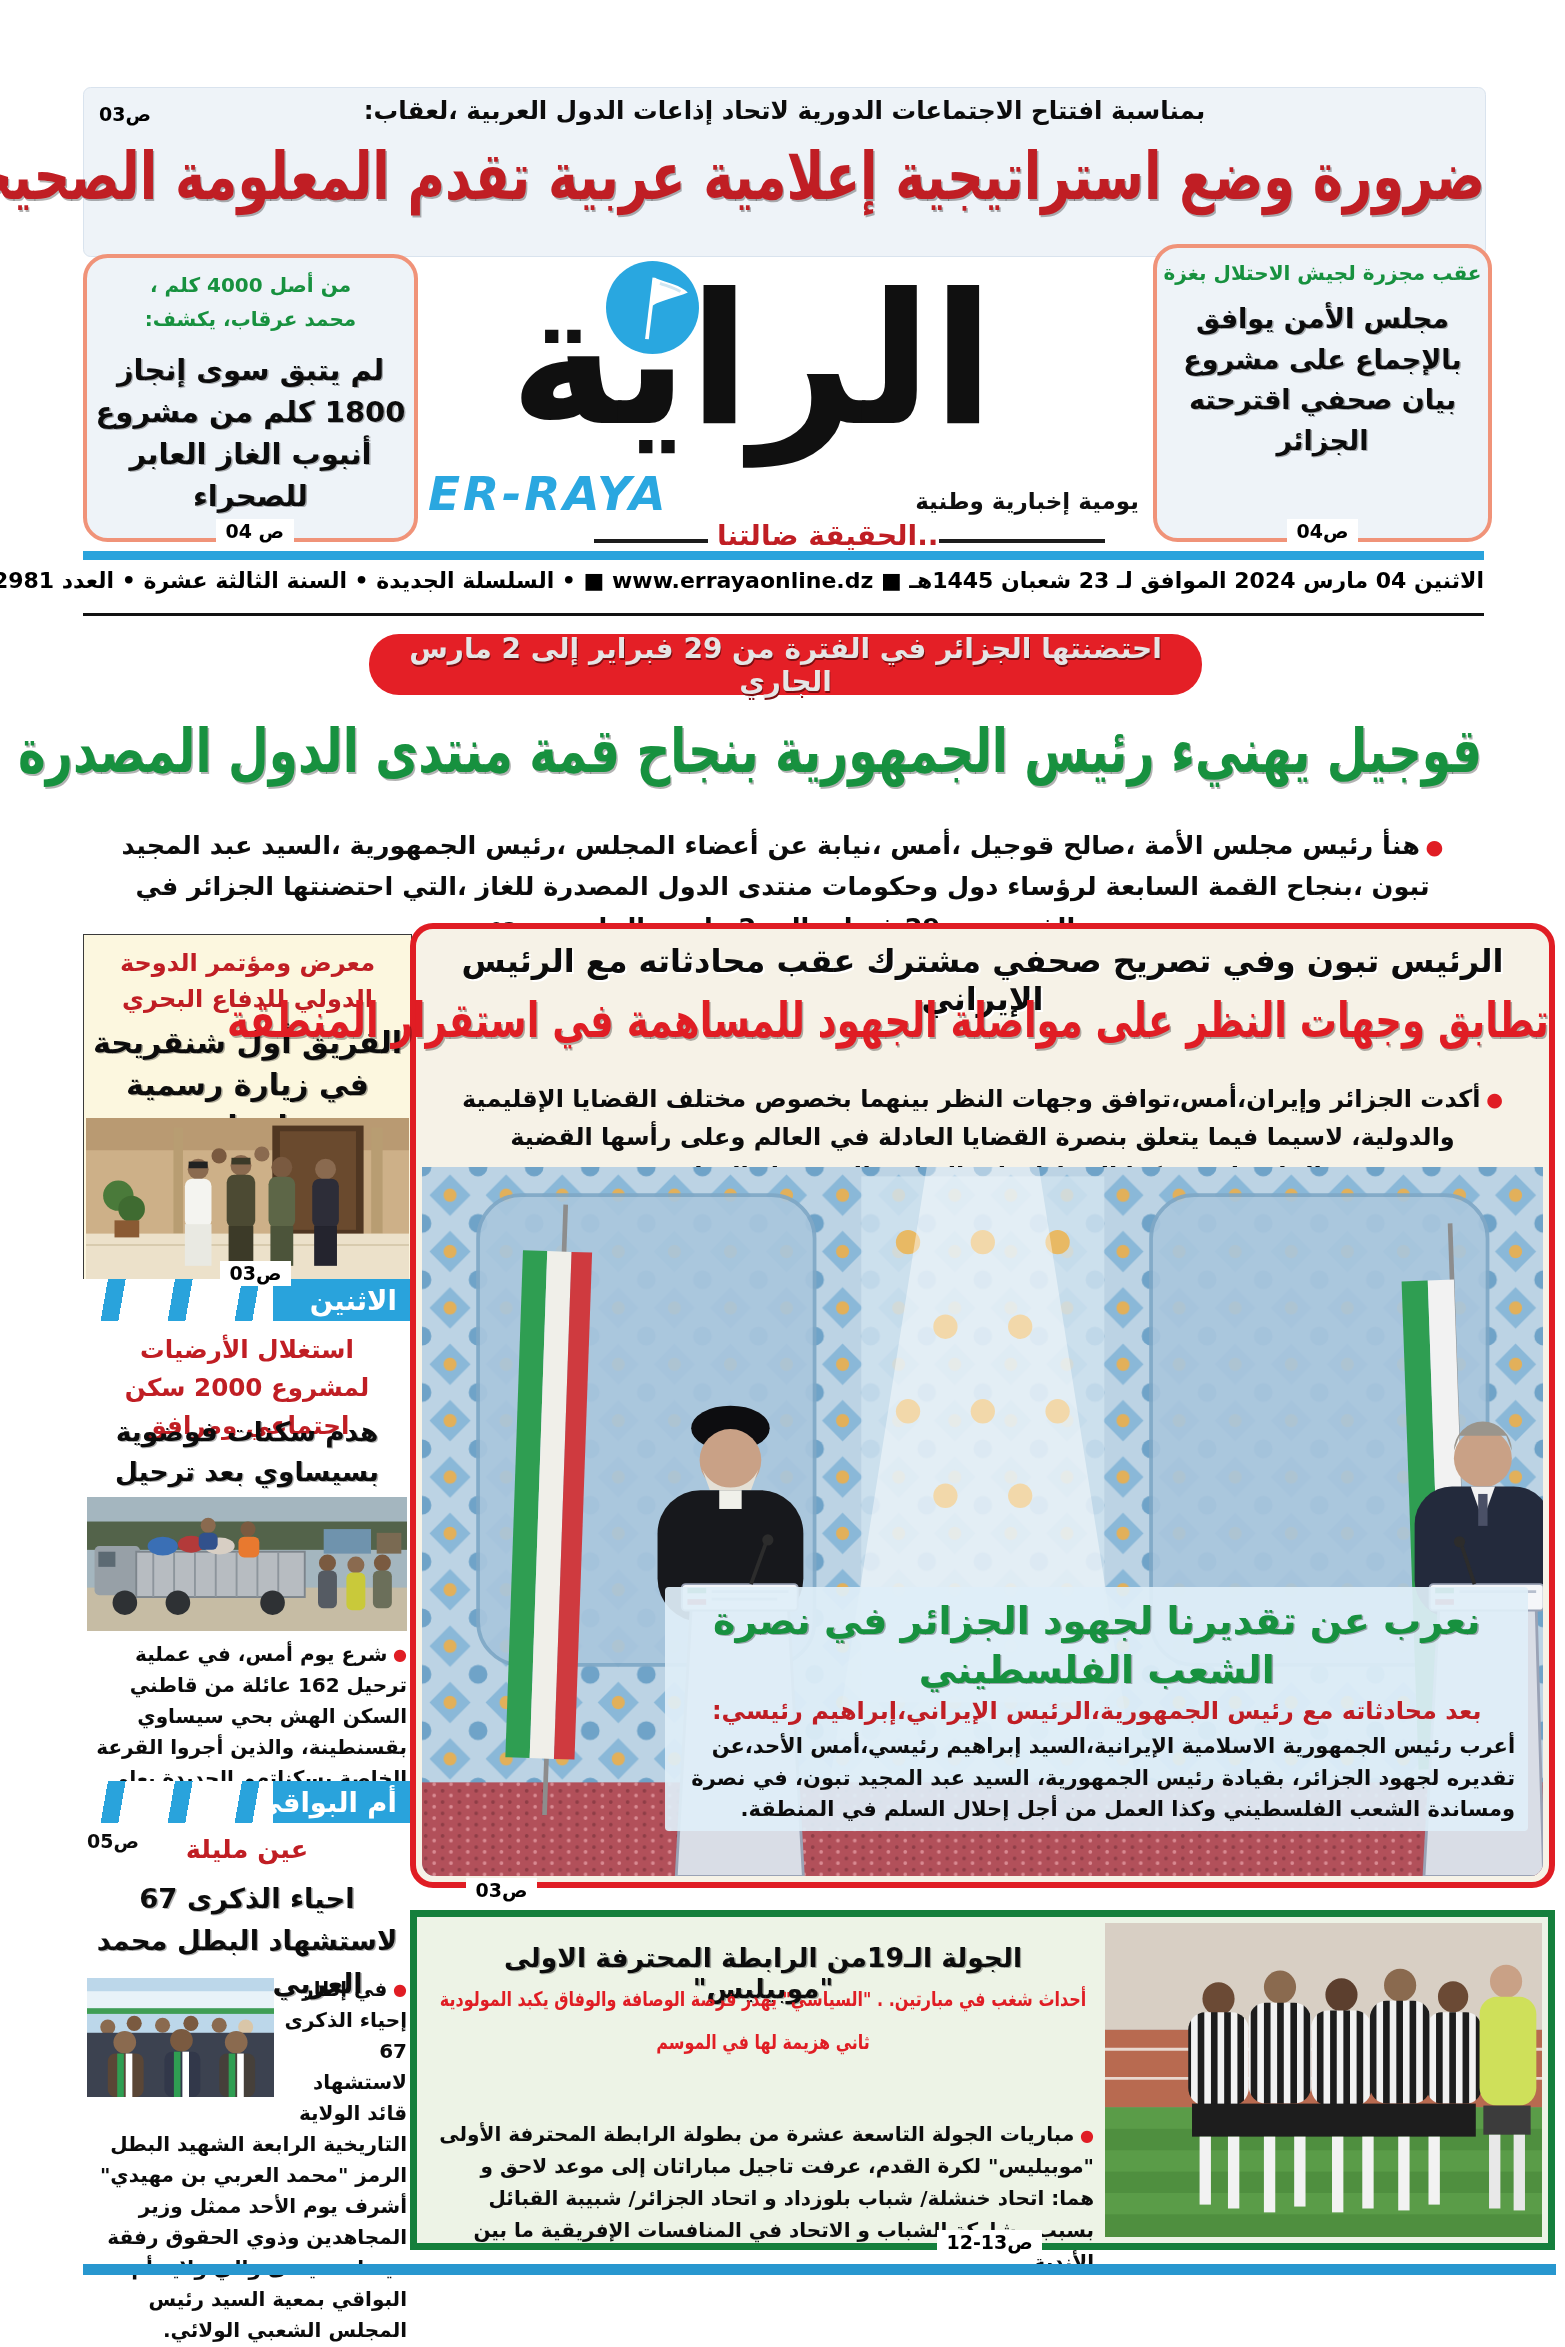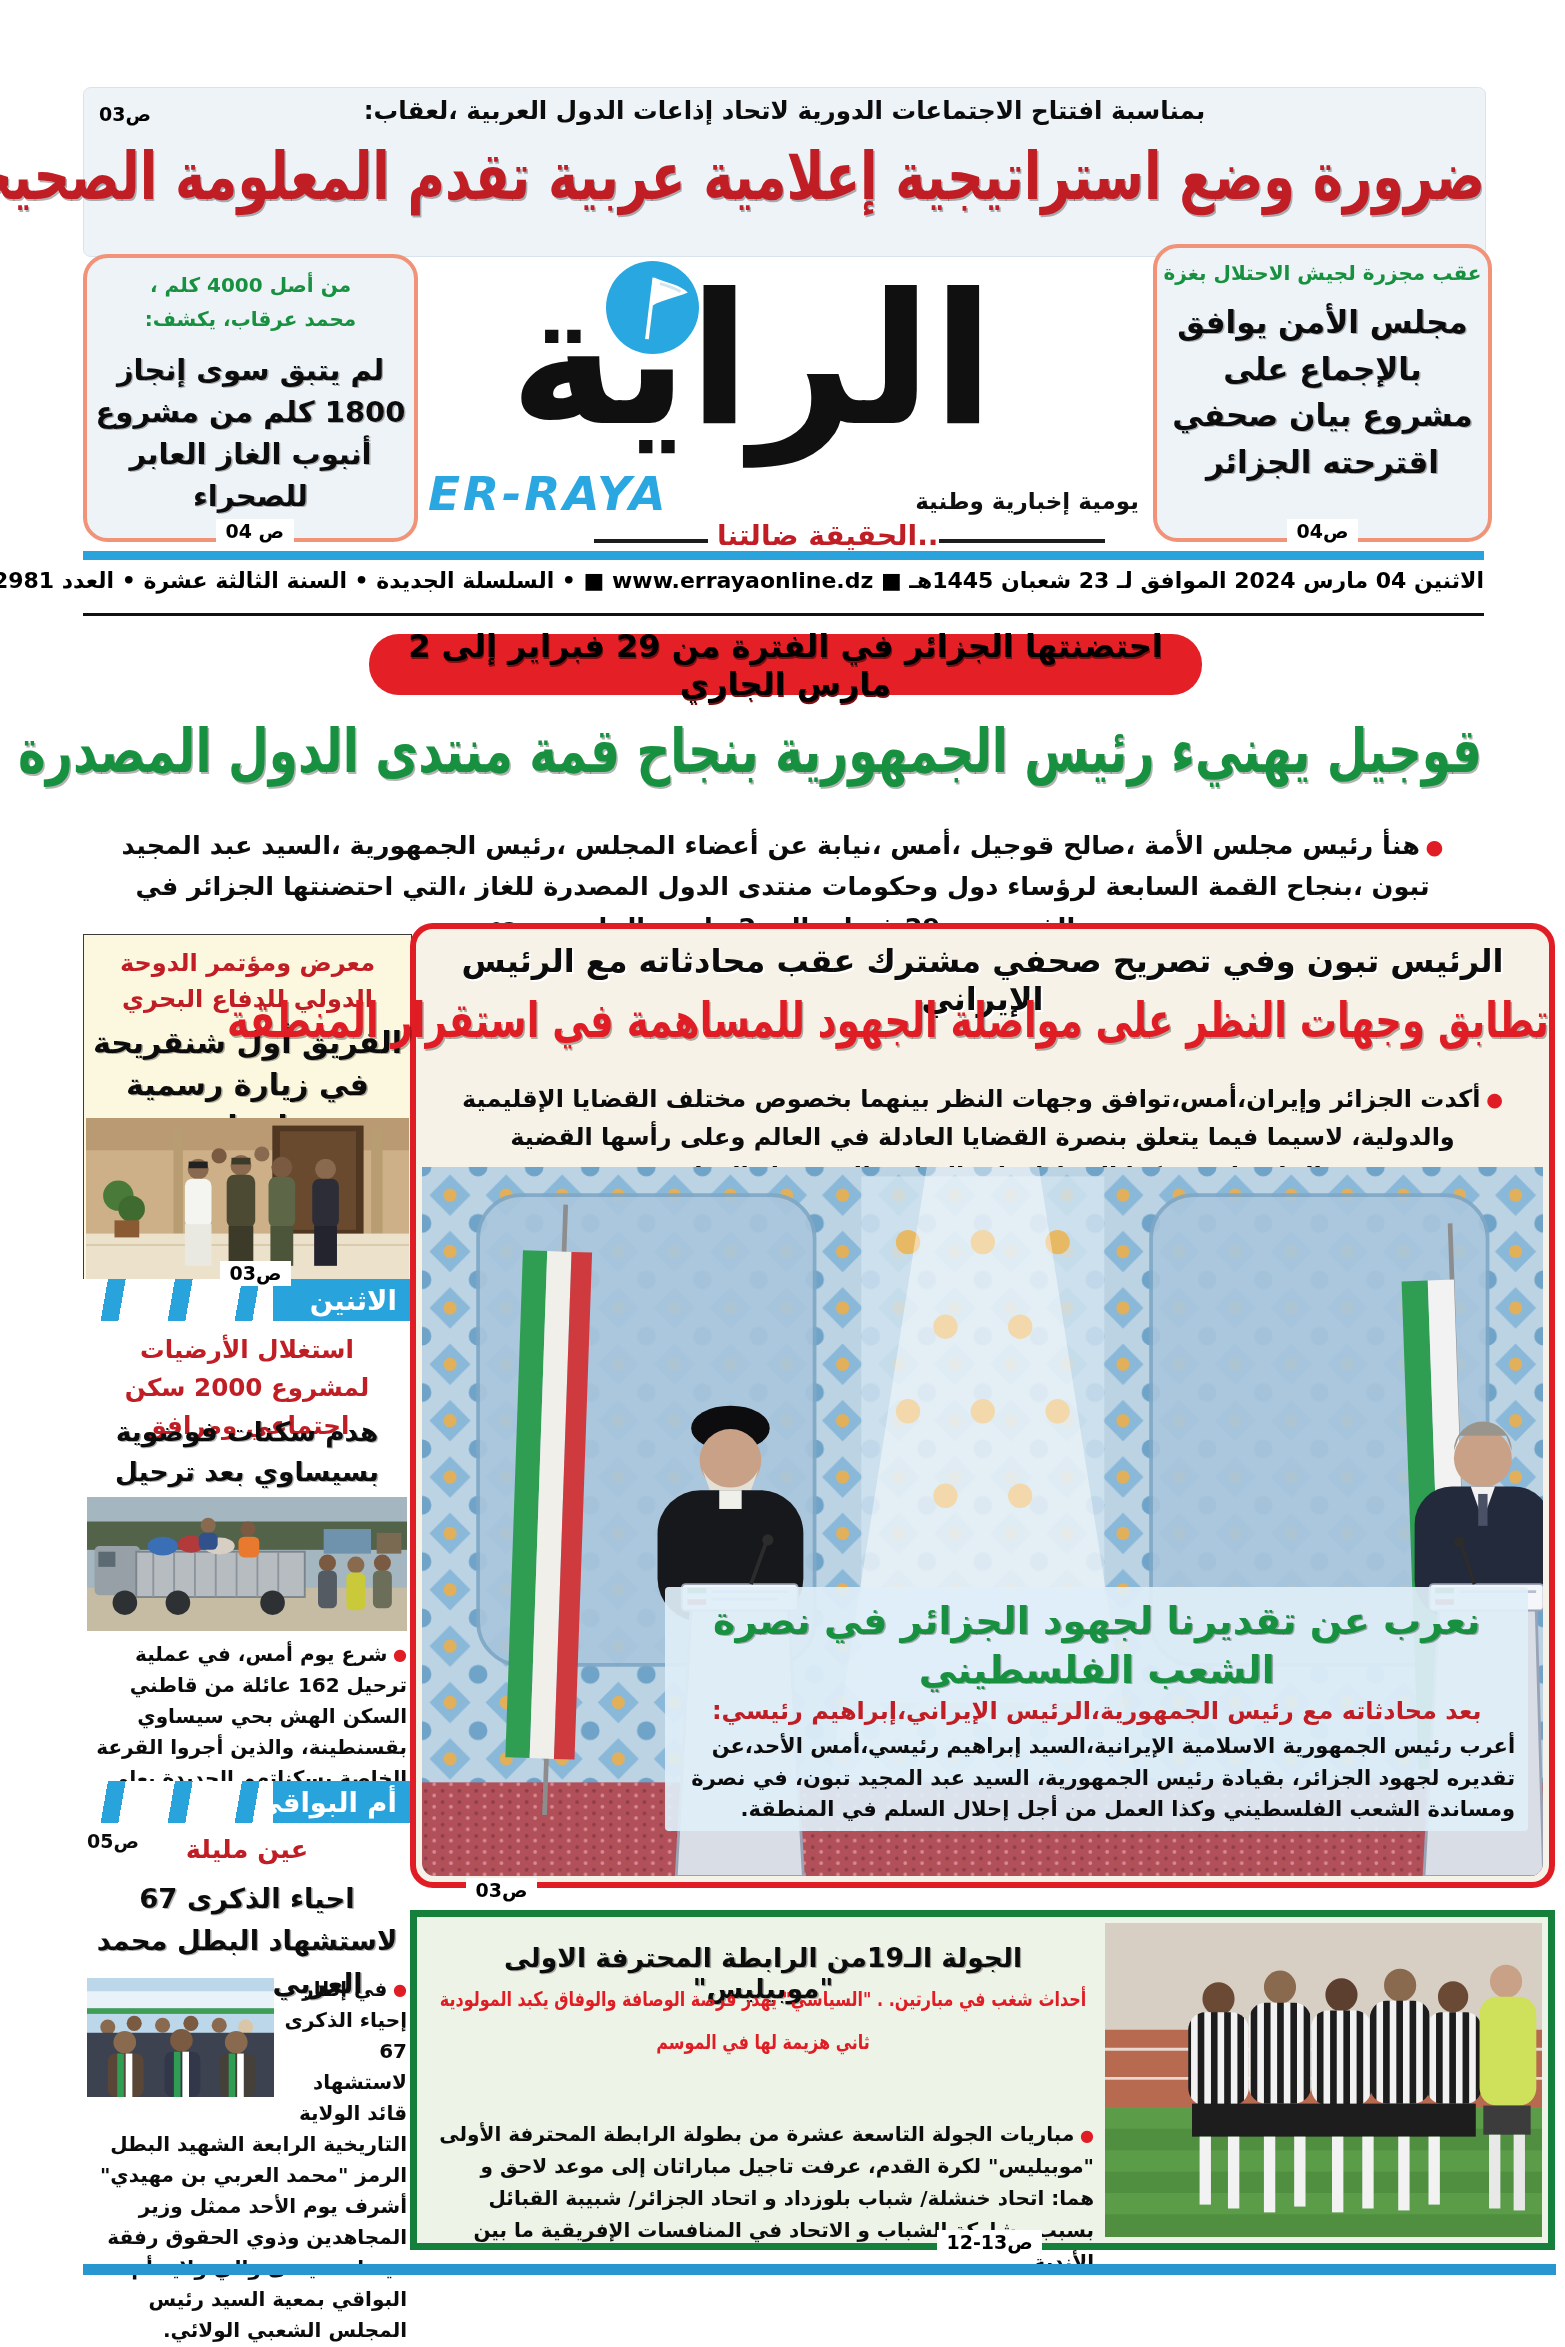--- a/index.html
+++ b/index.html
@@ -54,31 +54,31 @@
   </div>
   <div class="abs b c" style="left:421px;top:218px;width:662px;height:284px;font-size:182px;line-height:284px;color:#101010;z-index:1;">الراية</div>
   <div class="abs b" style="left:428px;top:466px;font-size:47px;font-style:italic;letter-spacing:2.8px;color:#2aa7e0;direction:ltr;z-index:2;">ER-RAYA</div>
   <div class="abs b" style="left:904px;top:488px;width:246px;font-size:23px;color:#101010;text-align:center;z-index:2;">يومية إخبارية وطنية</div>
   <div class="abs b" style="left:717px;top:519px;font-size:28px;color:#c01e24;z-index:2;">..الحقيقة ضالتنا</div>
   <div class="abs" style="left:594px;top:539px;width:114px;height:3.8px;background:#1c1c1c;"></div>
   <div class="abs" style="left:939px;top:539px;width:166px;height:3.8px;background:#1c1c1c;"></div>
 
   <div class="abs roundbox" style="left:1153px;top:244px;width:331px;height:290px;">
     <div class="abs b c green" style="left:0;right:0;top:13.2px;font-size:20px;">عقب مجزرة لجيش الاحتلال بغزة</div>
-    <div class="abs b c headline-shadow" style="left:9.5px;right:9.5px;top:51px;font-size:31px;color:#0c0c0c;line-height:1.5;">مجلس الأمن يوافق بالإجماع على مشروع بيان صحفي اقترحته الجزائر</div>
+    <div class="abs b c headline-shadow" style="left:9.5px;right:9.5px;top:51px;font-size:27px;color:#0c0c0c;line-height:1.5;">مجلس الأمن يوافق بالإجماع على مشروع بيان صحفي اقترحته الجزائر</div>
   </div>
   <div class="pgtab" style="left:1287px;top:519px;">ص04</div>
 
   <div class="abs" style="left:83px;top:551px;width:1401px;height:8.5px;background:#2aa3dc;"></div>
   <div class="abs b nowrap" style="left:83px;top:568px;width:1401px;font-size:22px;color:#000;text-align:right;">الاثنين 04 مارس 2024 الموافق لـ 23 شعبان 1445هـ ■ www.errayaonline.dz ■ • السلسلة الجديدة • السنة الثالثة عشرة • العدد 2981 - الثمن : 20</div>
   <div class="abs" style="left:83px;top:613px;width:1401px;height:2.8px;background:#111;"></div>
 
   <div class="abs c" style="left:369px;top:634px;width:833px;height:61px;background:#e41f26;border-radius:30px;
               display:flex;align-items:center;justify-content:center;">
-    <span class="b" style="color:#000000;font-size:32px;text-shadow:0.9px 1.9px 0 #7c0d10;">احتضنتها الجزائر في الفترة من 29 فبراير إلى 2 مارس الجاري</span>
+    <span class="b" style="color:#e5e5e5;font-size:28px;text-shadow:0.9px 1.9px 0 #7c0d10;">احتضنتها الجزائر في الفترة من 29 فبراير إلى 2 مارس الجاري</span>
   </div>
   <div class="abs c nowrap" style="left:83px;right:83px;top:723px;font-size:47px;font-weight:bold;color:#17913f;">
     <span class="stretch headline-shadow">قوجيل يهنيء رئيس الجمهورية بنجاح قمة منتدى الدول المصدرة للغاز</span>
   </div>
   <div class="abs b c" style="left:95px;right:95px;top:825px;font-size:25.6px;line-height:1.6;color:#0c0c0c;">
     <span class="bullet">●</span><span>هنأ رئيس مجلس الأمة ،صالح قوجيل ،أمس ،نيابة عن أعضاء المجلس ،رئيس الجمهورية ،السيد عبد المجيد تبون ،بنجاح القمة السابعة لرؤساء دول وحكومات منتدى الدول المصدرة للغاز ،التي احتضنتها الجزائر في الفترة من 29 فبراير إلى 2 مارس الجاري.</span>
     <span style="font-size:19px;">ص03</span>
   </div>
 
   <div class="abs" style="left:83px;top:923px;width:327px;height:348px;border:1.9px solid #3a3a3a;background:#fcf7df;margin-top:11px;">

